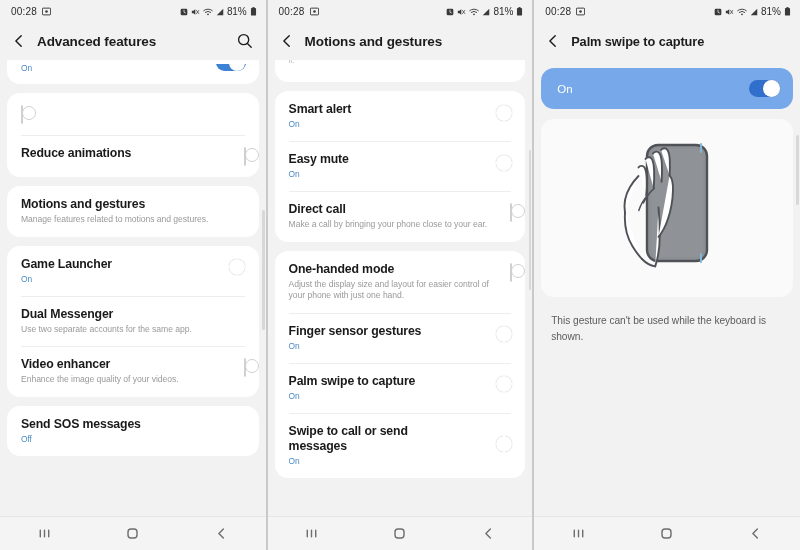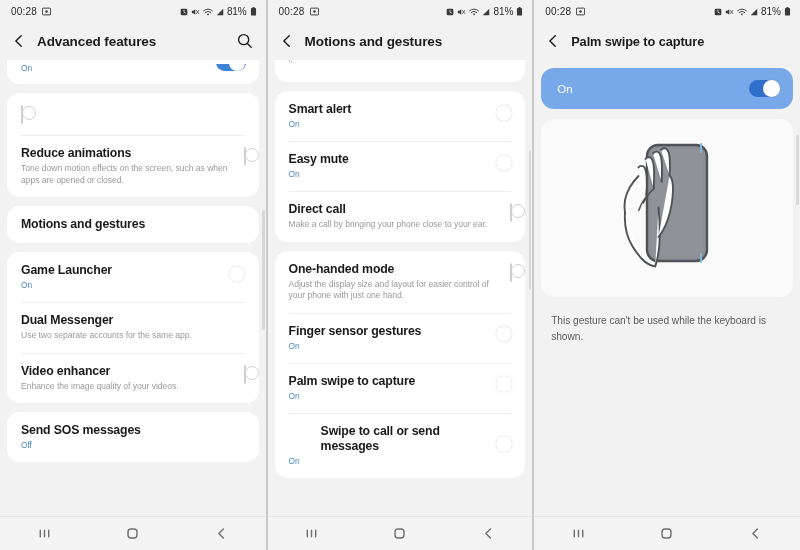--- a/index.html
+++ b/index.html
@@ -255,32 +255,32 @@
 
       <div class="card">
         <div class="row">
           <div class="row-ctl">
             <span class="tgl off"></span>
           </div>
         </div>
         <div class="row">
           <div class="row-texts">
             <div class="row-title">Reduce animations</div>
-            <div class="row-sub">Tone down motion effects on the screen, such as when apps are opened or closed.</div>
           </div>
           <div class="row-ctl">
             <span class="tgl off"></span>
           </div>
         </div>
       </div>
 
       <div class="card">
         <div class="row">
           <div class="row-texts">
             <div class="row-title">Motions and gestures</div>
+            <div class="row-sub">Manage features related to motions and gestures.</div>
           </div>
         </div>
       </div>
 
       <div class="card">
         <div class="row">
           <div class="row-texts">
             <div class="row-title">Game Launcher</div>
             <div class="row-state">On</div>
           </div>
@@ -451,21 +451,21 @@
           <div class="row-texts">
             <div class="row-title">Palm swipe to capture</div>
             <div class="row-state">On</div>
           </div>
           <div class="row-ctl">
             <span class="tgl on"></span>
           </div>
         </div>
         <div class="row">
           <div class="row-texts">
-            <div class="row-title" style="max-width:150px;margin-left:32px;">Swipe to call or send messages</div>
+            <div class="row-title" style="max-width:150px;">Swipe to call or send messages</div>
             <div class="row-state">On</div>
           </div>
           <div class="row-ctl" style="padding-top:12px;">
             <span class="tgl on"></span>
           </div>
         </div>
       </div>
 
       <div class="scrollthumb" style="top:90px;height:140px;"></div>
     </div>

